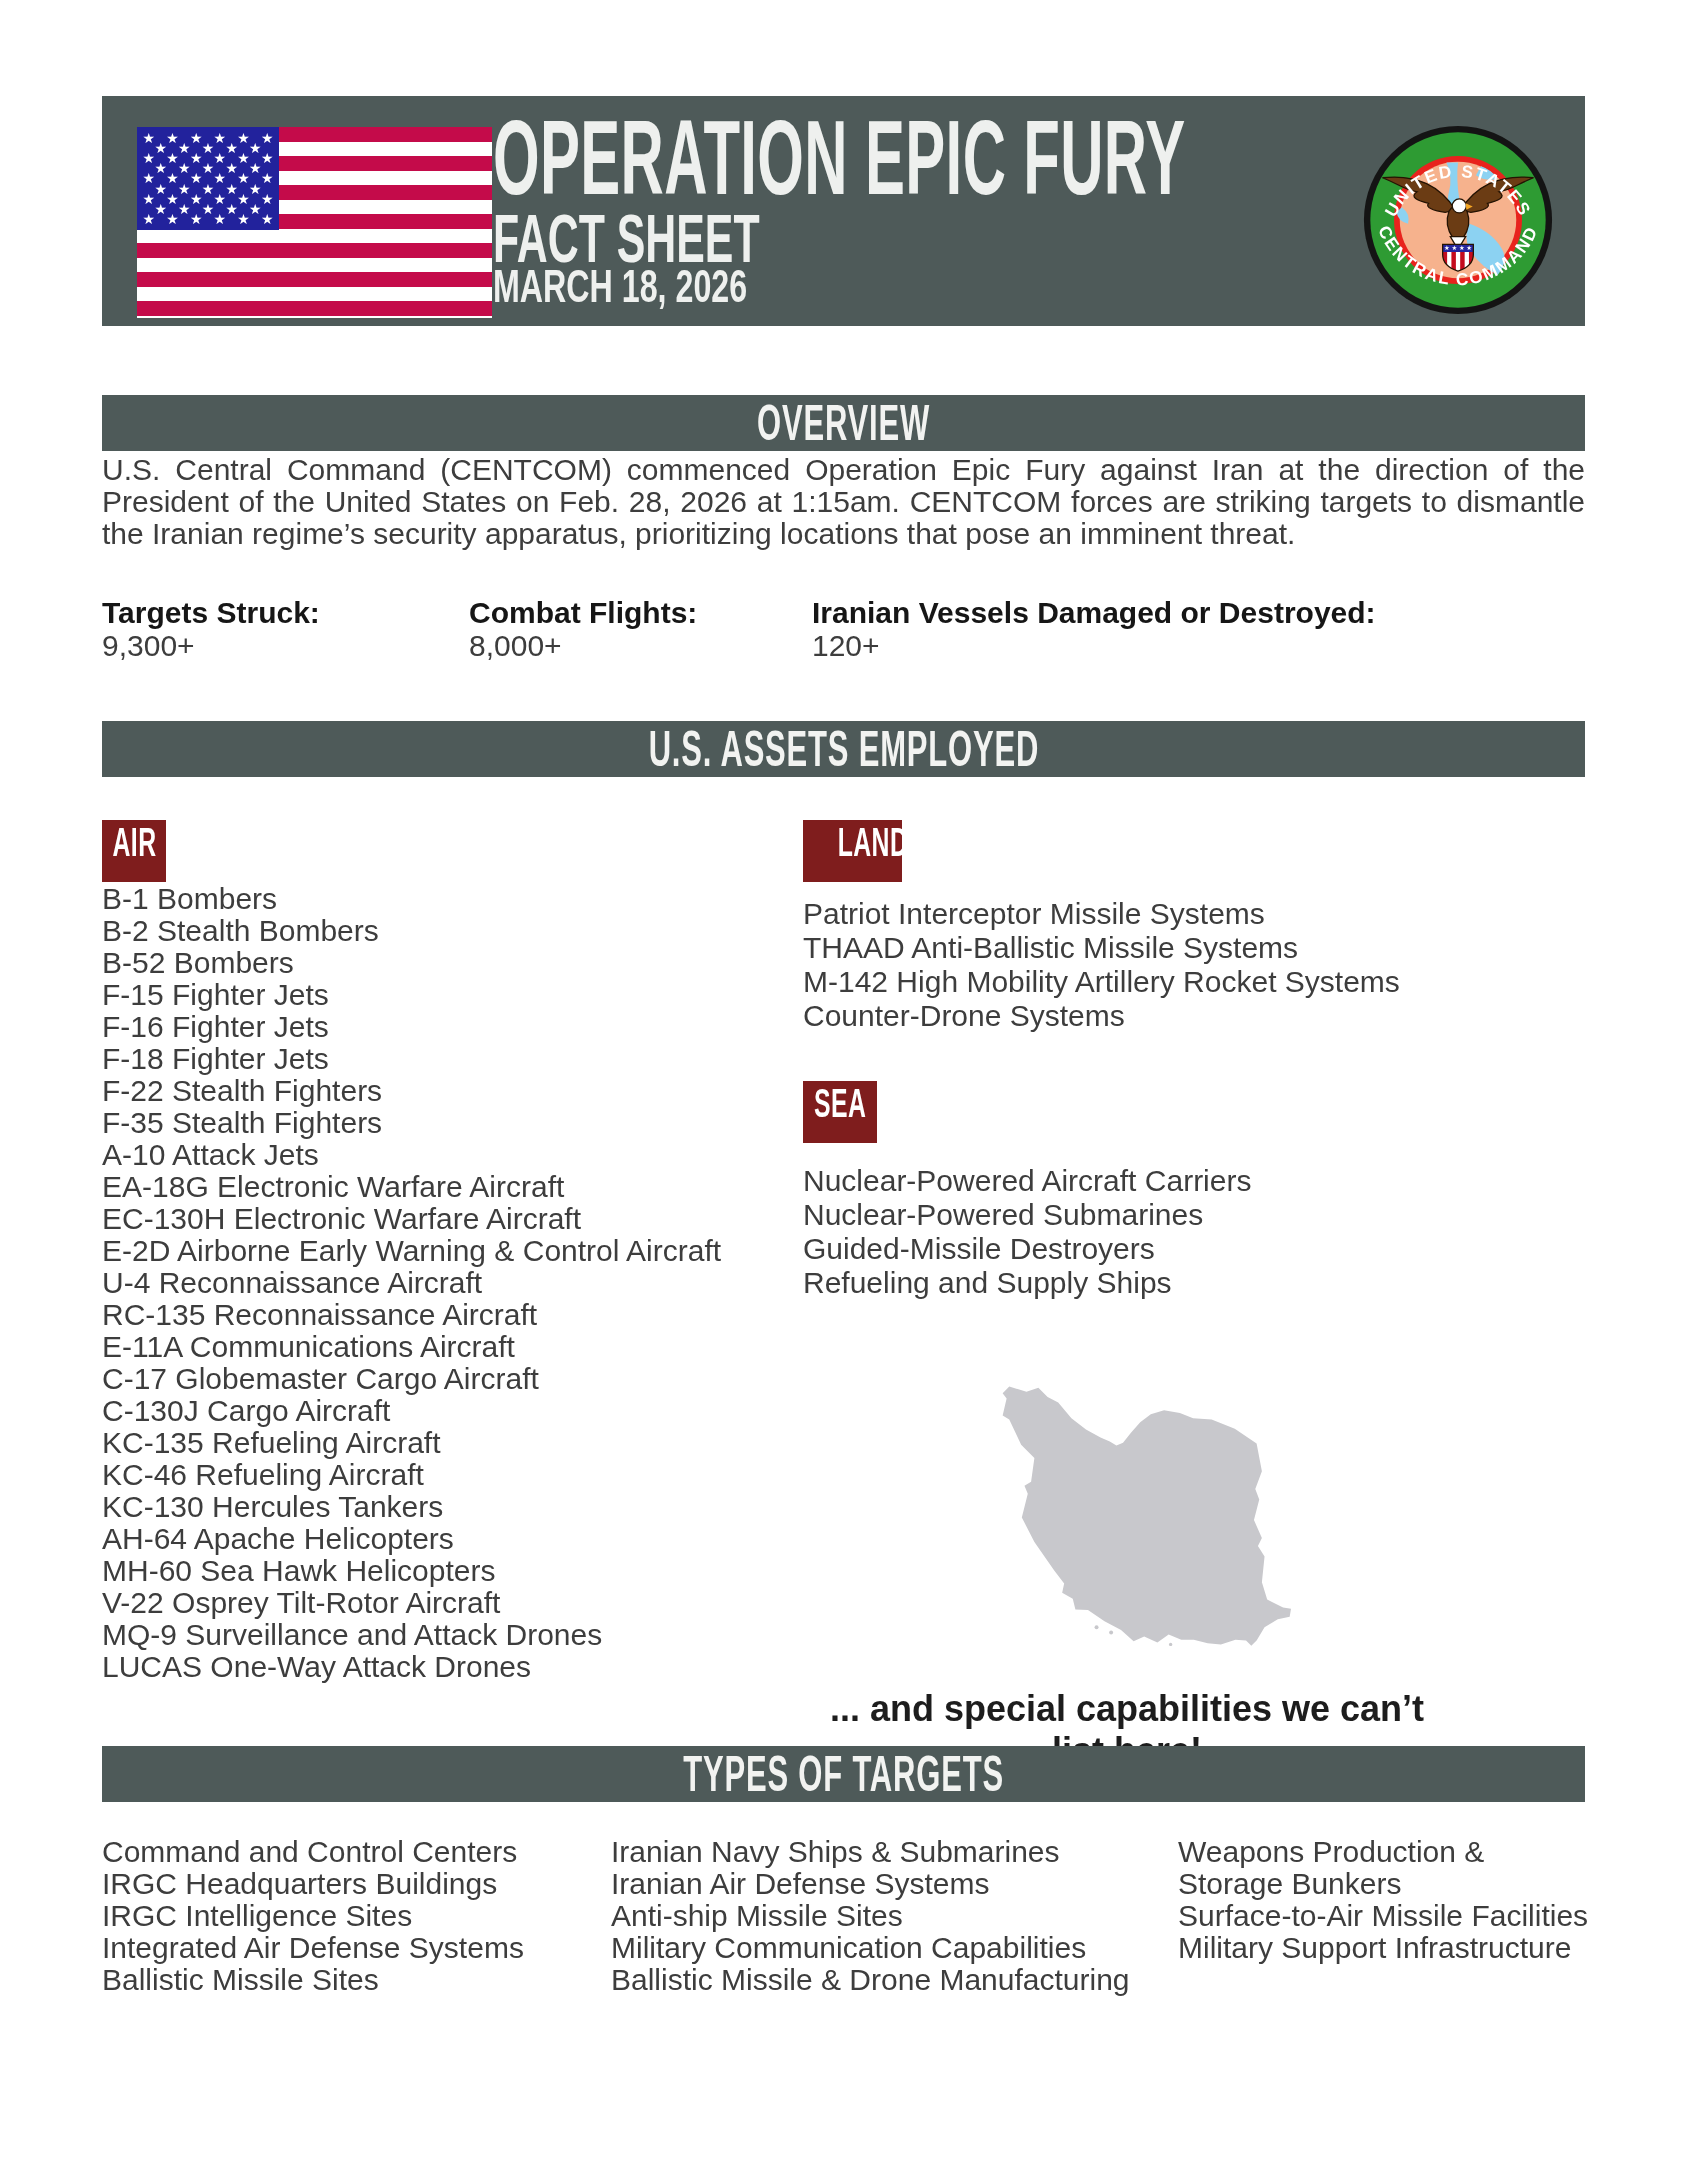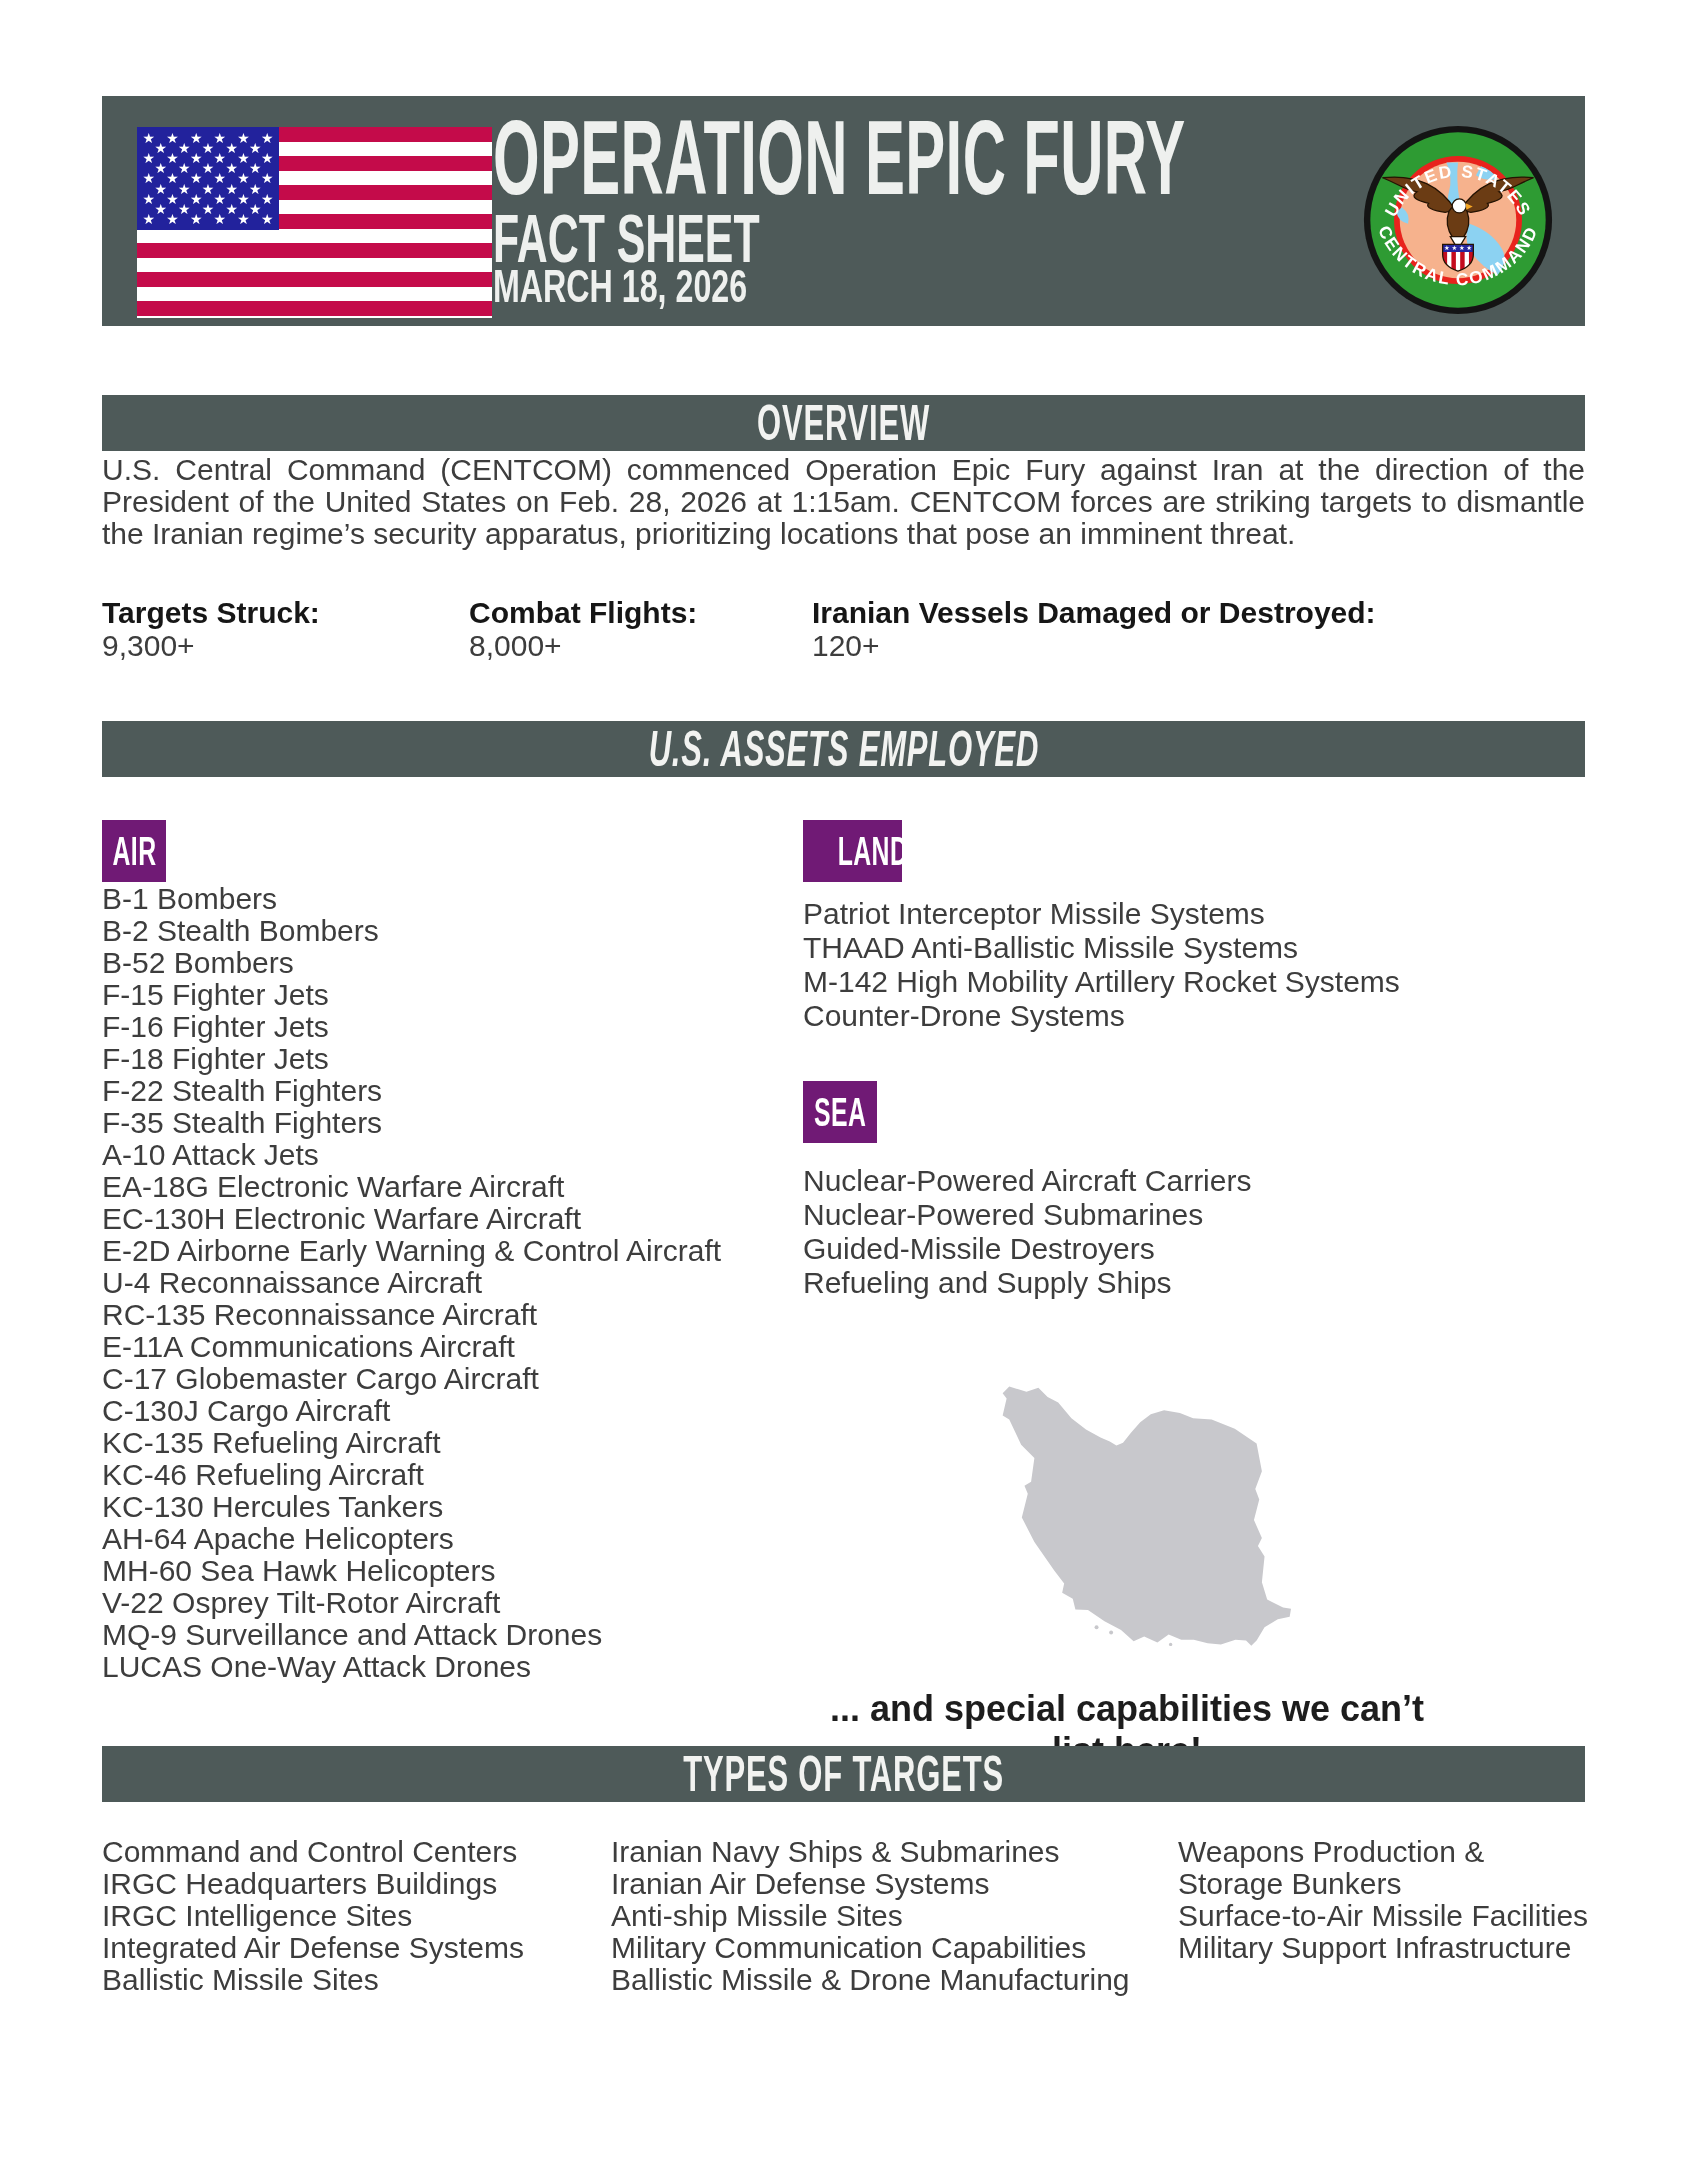--- a/index.html
+++ b/index.html
@@ -29,35 +29,35 @@
   .t-date  .cond { transform:scaleX(0.70); }
   .seal { position:absolute; left:1260px; top:28.4px; width:192px; height:192px; }
   .seal-text { fill:#ffffff; font-size:27px; font-weight:bold; letter-spacing:3px; }
   
   .bar {
     position:absolute; left:102px; width:1483px; height:56px; background:#4e5a59;
     color:#f2f3f1; display:flex; align-items:center; justify-content:center;
   }
   .bar .cond { transform:scaleX(0.62); transform-origin:50% 50%; font-size:50px; font-weight:bold; letter-spacing:1.3px; }
   .bar-overview { top:367px;margin-top:28px; }
-  .bar-assets   { top:721px;font-style:italic; }
+  .bar-assets   { top:721px; }
   .bar-targets  { top:1746px; }
   
   .para {
     position:absolute; left:102px; top:454px; width:1483px; margin:0;
     font-size:30px; line-height:32px; color:#3d3d3d; text-align:justify;
   }
   .stat { position:absolute; top:596px; }
   .stat-0 { left:102px; } .stat-1 { left:469px; } .stat-2 { left:812px; }
   .stat .lbl { font-size:30px; line-height:33px; font-weight:bold; color:#161616; }
   .stat .val { font-size:30px; line-height:33px; color:#3d3d3d; }
   
   .tag {
-    position:absolute; height:62px; background:#701a75; color:#ffffff;
-    display:flex; align-items:center; justify-content:center;
+    position:absolute; height:62px; background:#7f1d1d; color:#ffffff;
+    display:flex; justify-content:center;
   }
   .tag .cond { transform:scaleX(0.62); transform-origin:50% 50%; font-size:40px; font-weight:bold; letter-spacing:0.7px; }
   .tag-air  { left:102px;  top:820px; width:64px;  }
   .tag-land { left:803px; top:820px; width:59px;padding-left:40px; }
   .tag-sea  { left:803px; top:1081px; width:74px; }
   ul.plain { list-style:none; margin:0; padding:0; position:absolute; font-size:30px; color:#3d3d3d; }
   .air-list  { left:102px;  top:883px; line-height:32px; width:688px; }
   .land-list { left:803px; top:897px; line-height:34px;  width:782px; }
   .sea-list  { left:803px; top:1164px; line-height:34px;  width:782px; }
   .iran-map { position:absolute; left:1000px; top:1381px; width:291px; height:265px; }

